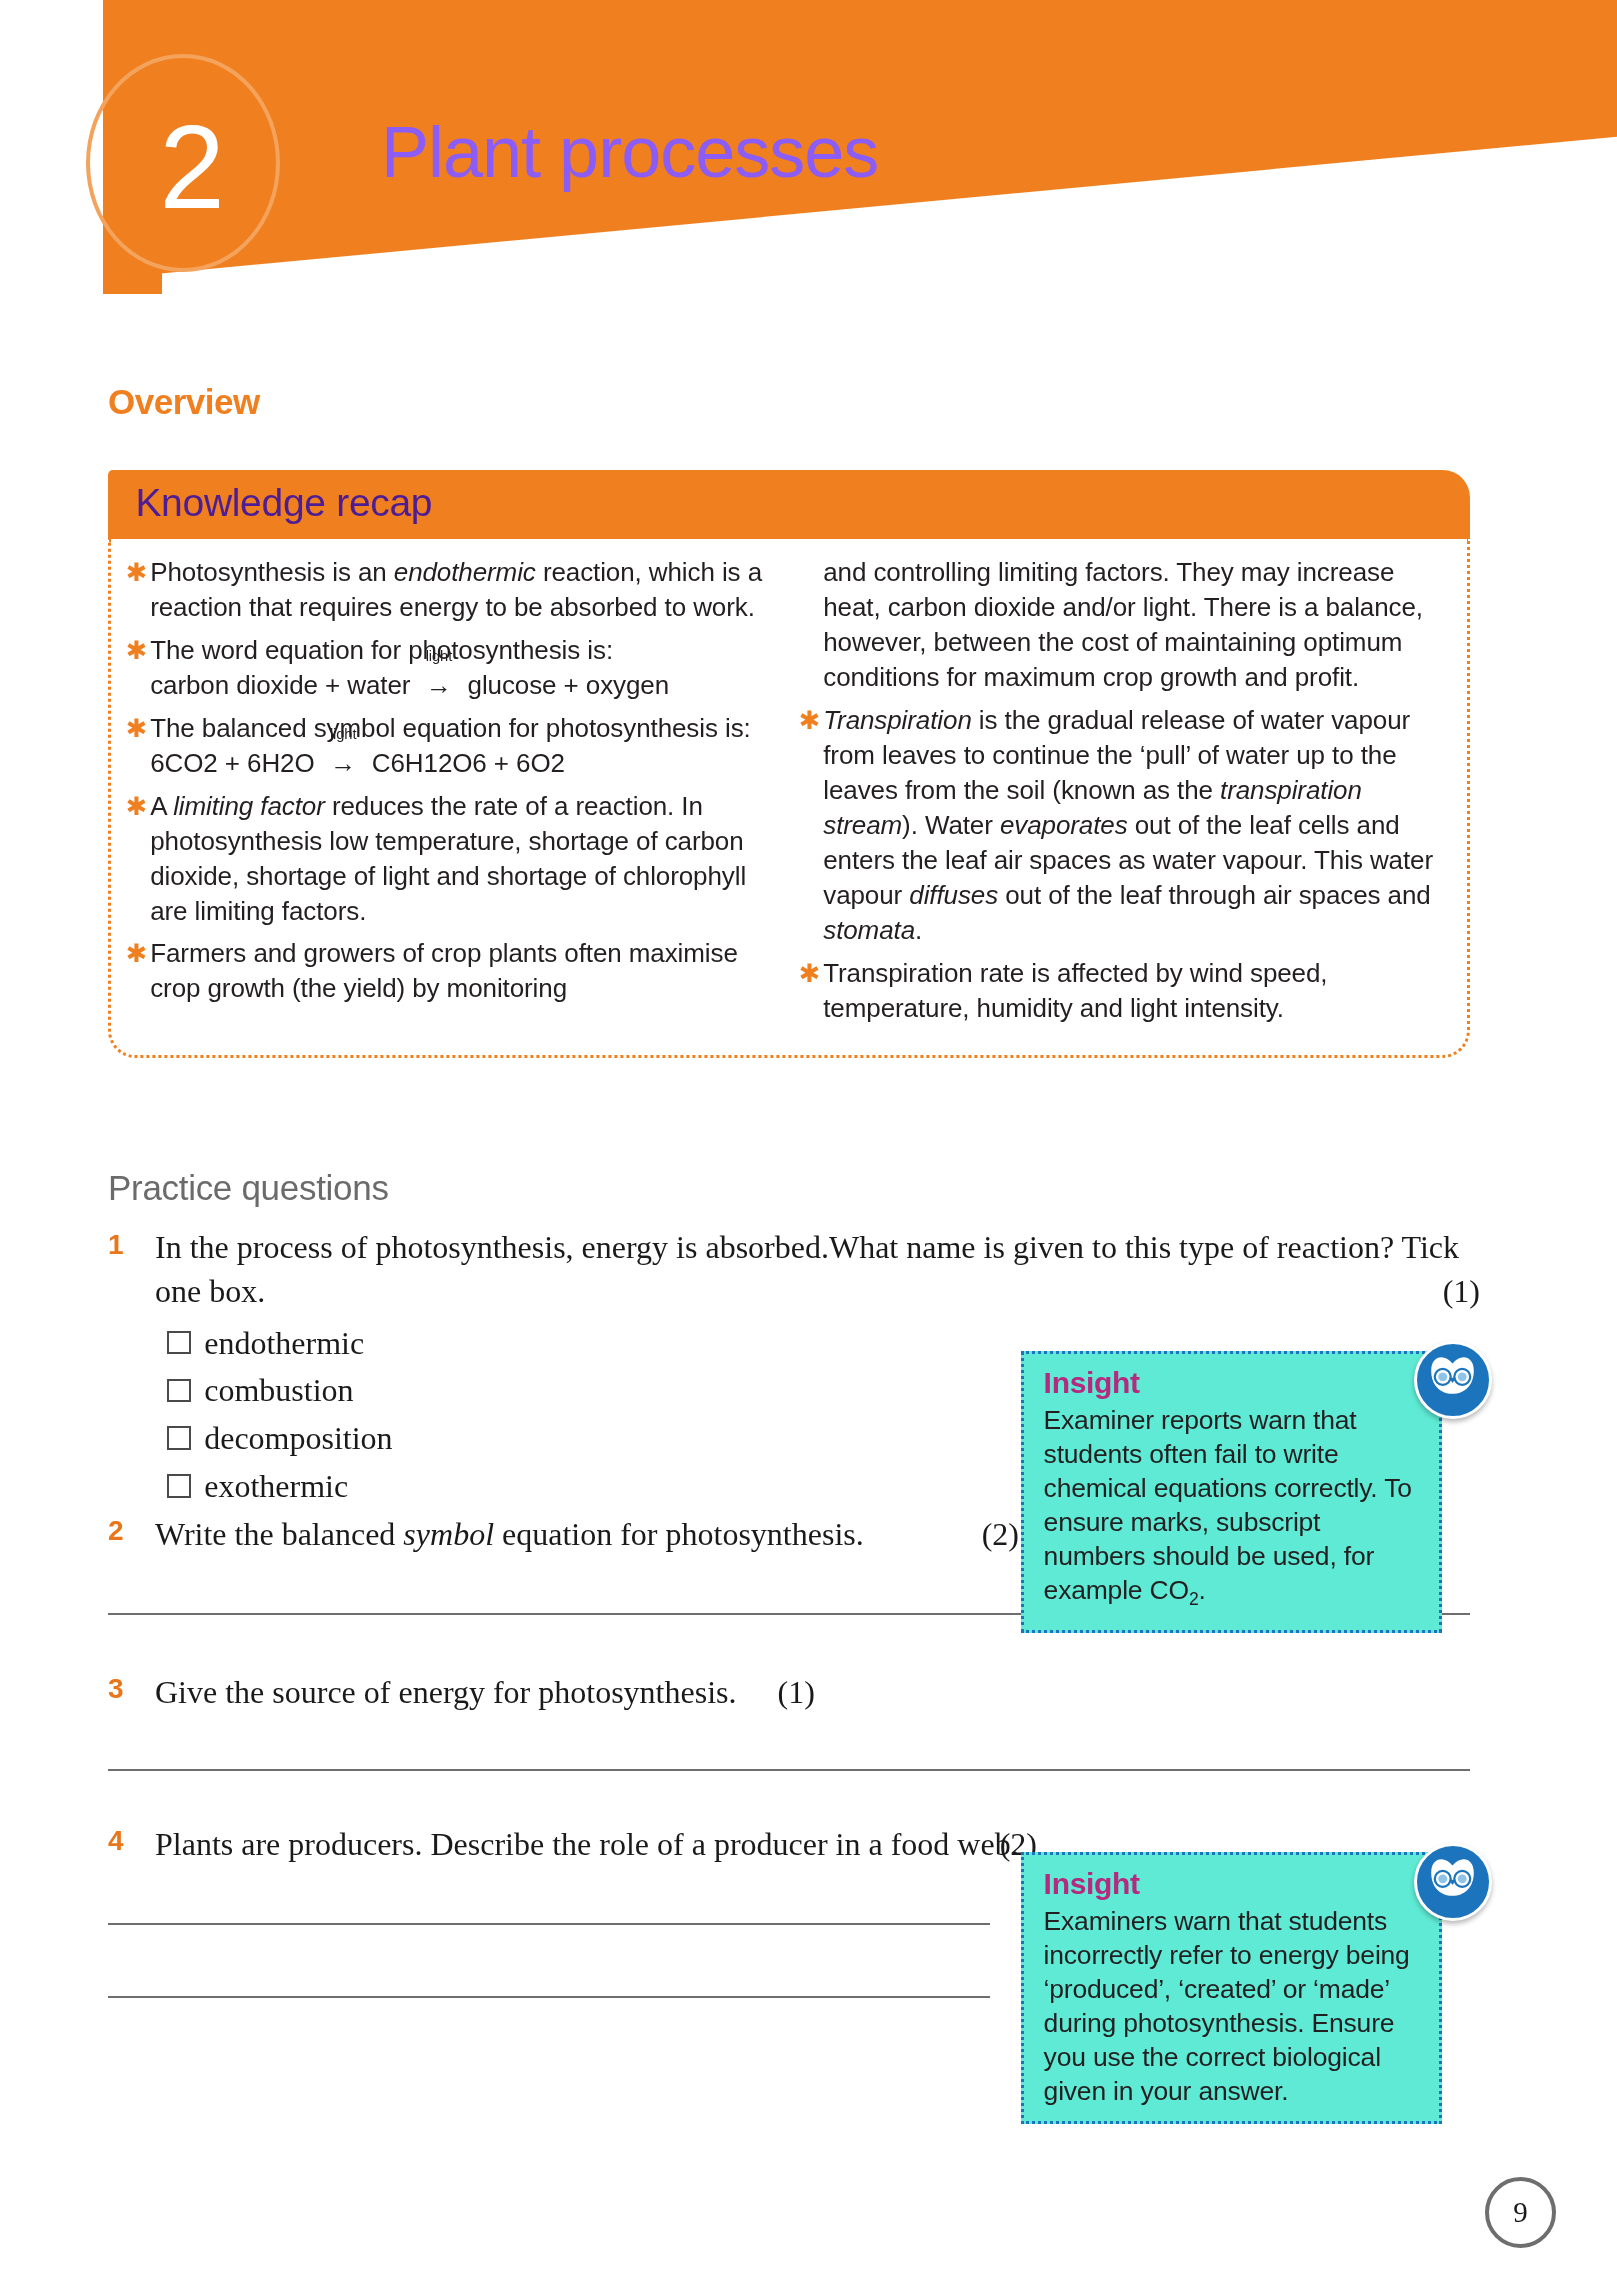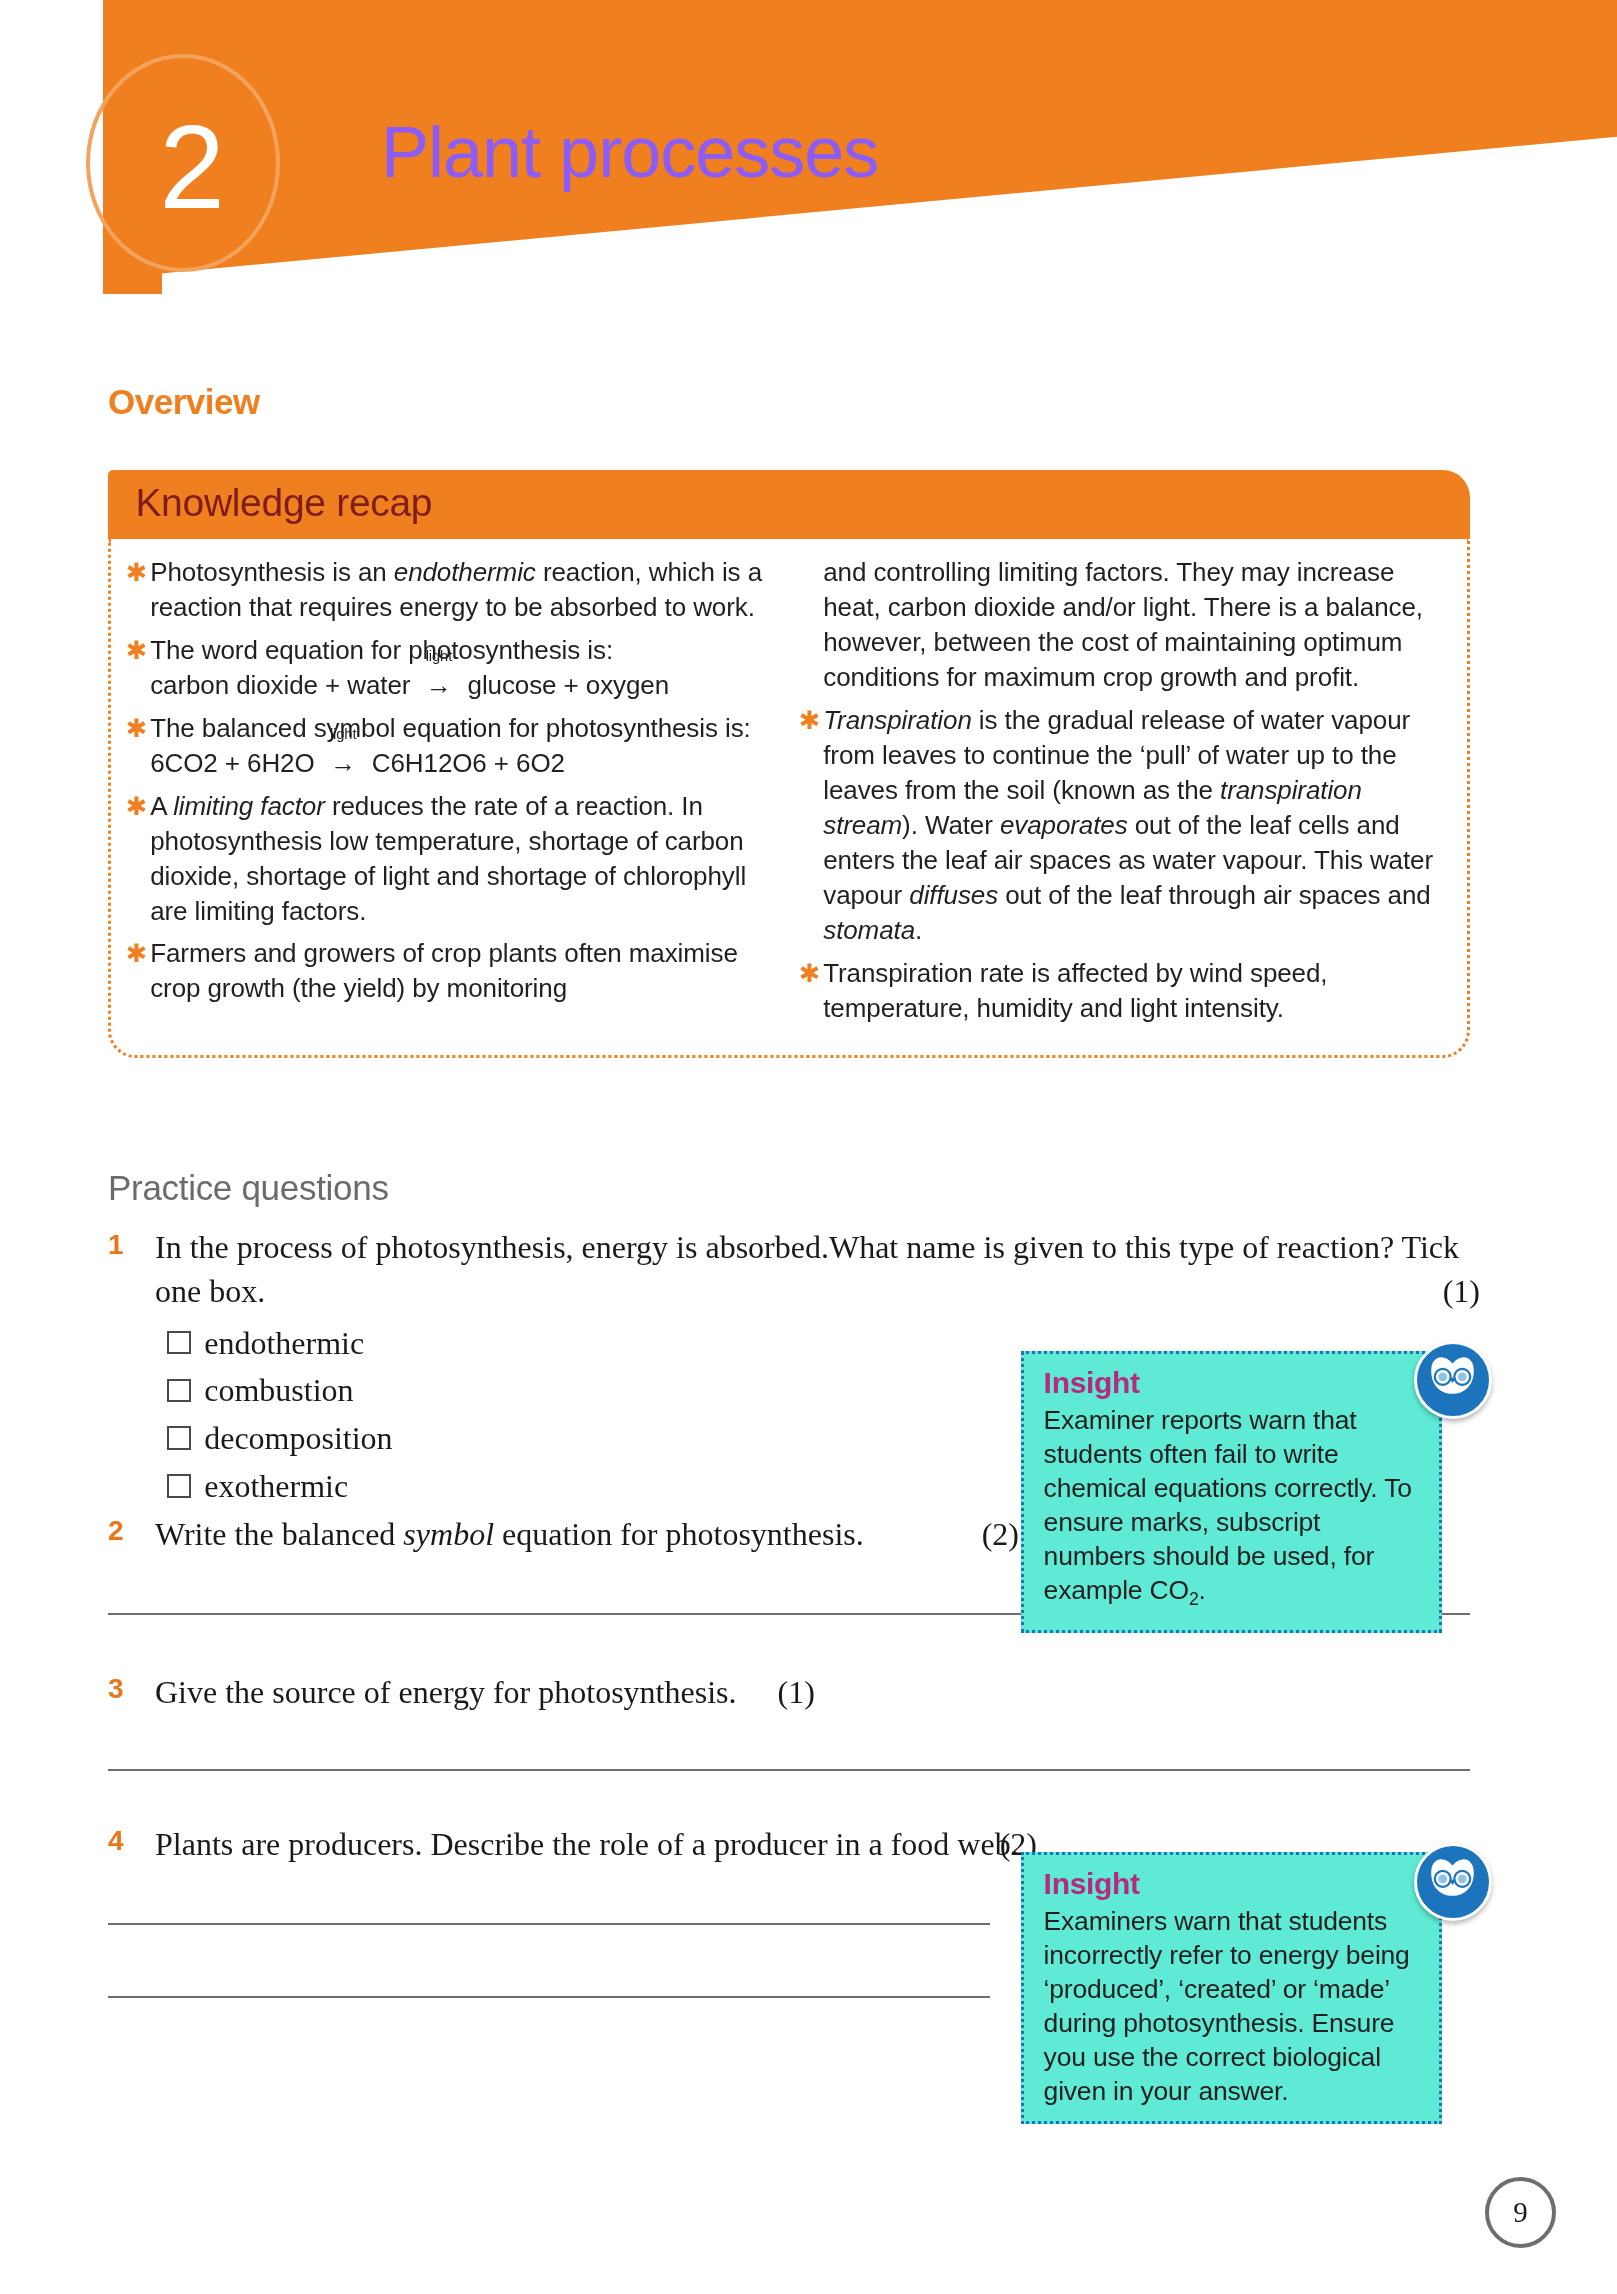--- a/index.html
+++ b/index.html
@@ -94,21 +94,21 @@
   
   .recap-wrap {
     position: absolute;
     top: 470px;
     left: 108px;
     width: 1362px;
   }
 
   .recap-header {
     background: #F07F1F;
-    color: #7f1d1d;
+    color: #4c1d95;
     font-size: 39px;
     padding: 10.8px 0 14.7px 27.4px;
     border-radius: 4.9px 27.4px 0 0;
     letter-spacing: -0.3px;
   }
 
   .recap-body {
     border: 3.9px dotted #F07F1F;
     border-top: none;
     border-radius: 0 0 27.4px 27.4px;

